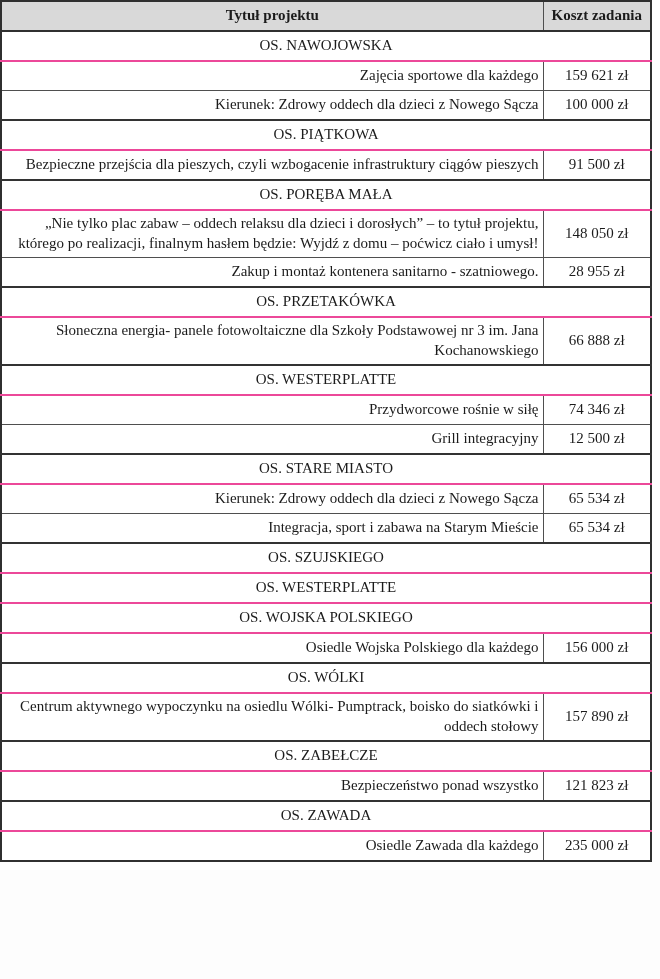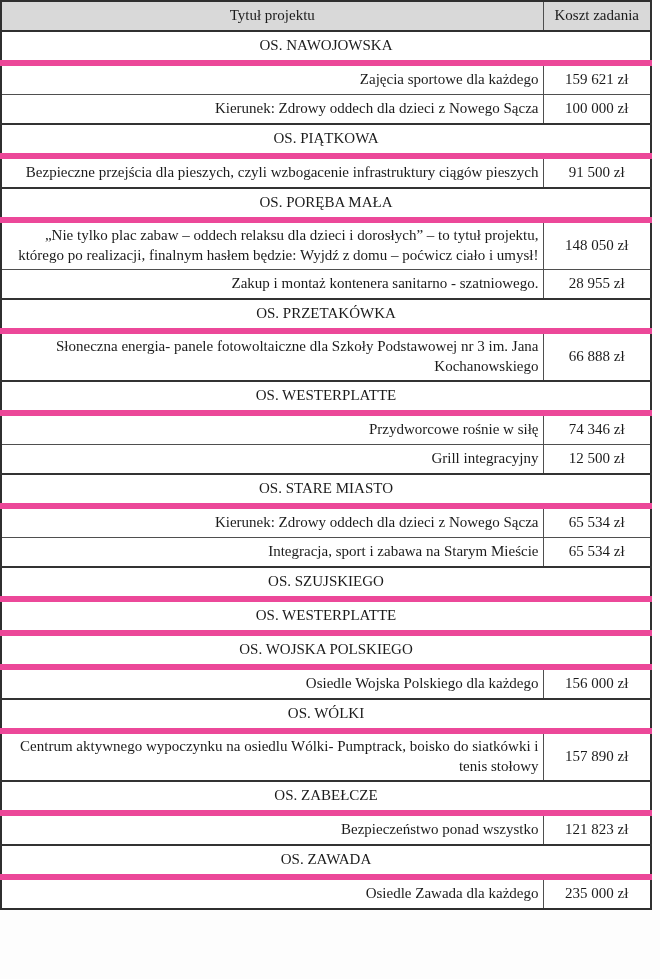--- a/index.html
+++ b/index.html
@@ -32,33 +32,33 @@
   col.c-title { width: 542px; }
   col.c-cost  { width: 108px; }
   td, th {
     border: 1px solid #4f4f4f;
     line-height: 19.5px;
     vertical-align: middle;
     overflow: hidden;
   }
   thead th {
     background: #d9d9d9;
-    font-weight: normal;
+    font-weight: bold;
     text-align: center;
     height: 24px;
     padding: 2px 8px;
     border-bottom: 2px solid #303030;
     border-top: 2px solid #2f2f2f;
   }
   tr.section td {
     text-align: center;
     height: 21px;
     padding: 3px 4px 4px 4px;
     border-top: 2px solid #333333;
-    border-bottom: 6px solid #ec4899;
+    border-bottom: 2px solid #ec4899;
     background: #ffffff;
   }
   tr.project td {
     height: 21px;
     padding: 3px 4px 4px 6px;
   }
   tr.project td.title-cell {
     text-align: right;
   }
   tr.project td.cost-cell {
@@ -151,21 +151,21 @@
           <td colspan="2">OS. WOJSKA POLSKIEGO</td>
         </tr>
         <tr class="project">
           <td class="title-cell">Osiedle Wojska Polskiego dla każdego</td>
           <td class="cost-cell">156 000 zł</td>
         </tr>
         <tr class="section">
           <td colspan="2">OS. WÓLKI</td>
         </tr>
         <tr class="project">
-          <td class="title-cell">Centrum aktywnego wypoczynku na osiedlu Wólki- Pumptrack, boisko do siatkówki i tenis stołowy</td>
+          <td class="title-cell">Centrum aktywnego wypoczynku na osiedlu Wólki- Pumptrack, boisko do siatkówki i oddech stołowy</td>
           <td class="cost-cell">157 890 zł</td>
         </tr>
         <tr class="section">
           <td colspan="2">OS. ZABEŁCZE</td>
         </tr>
         <tr class="project">
           <td class="title-cell">Bezpieczeństwo ponad wszystko</td>
           <td class="cost-cell">121 823 zł</td>
         </tr>
         <tr class="section">

